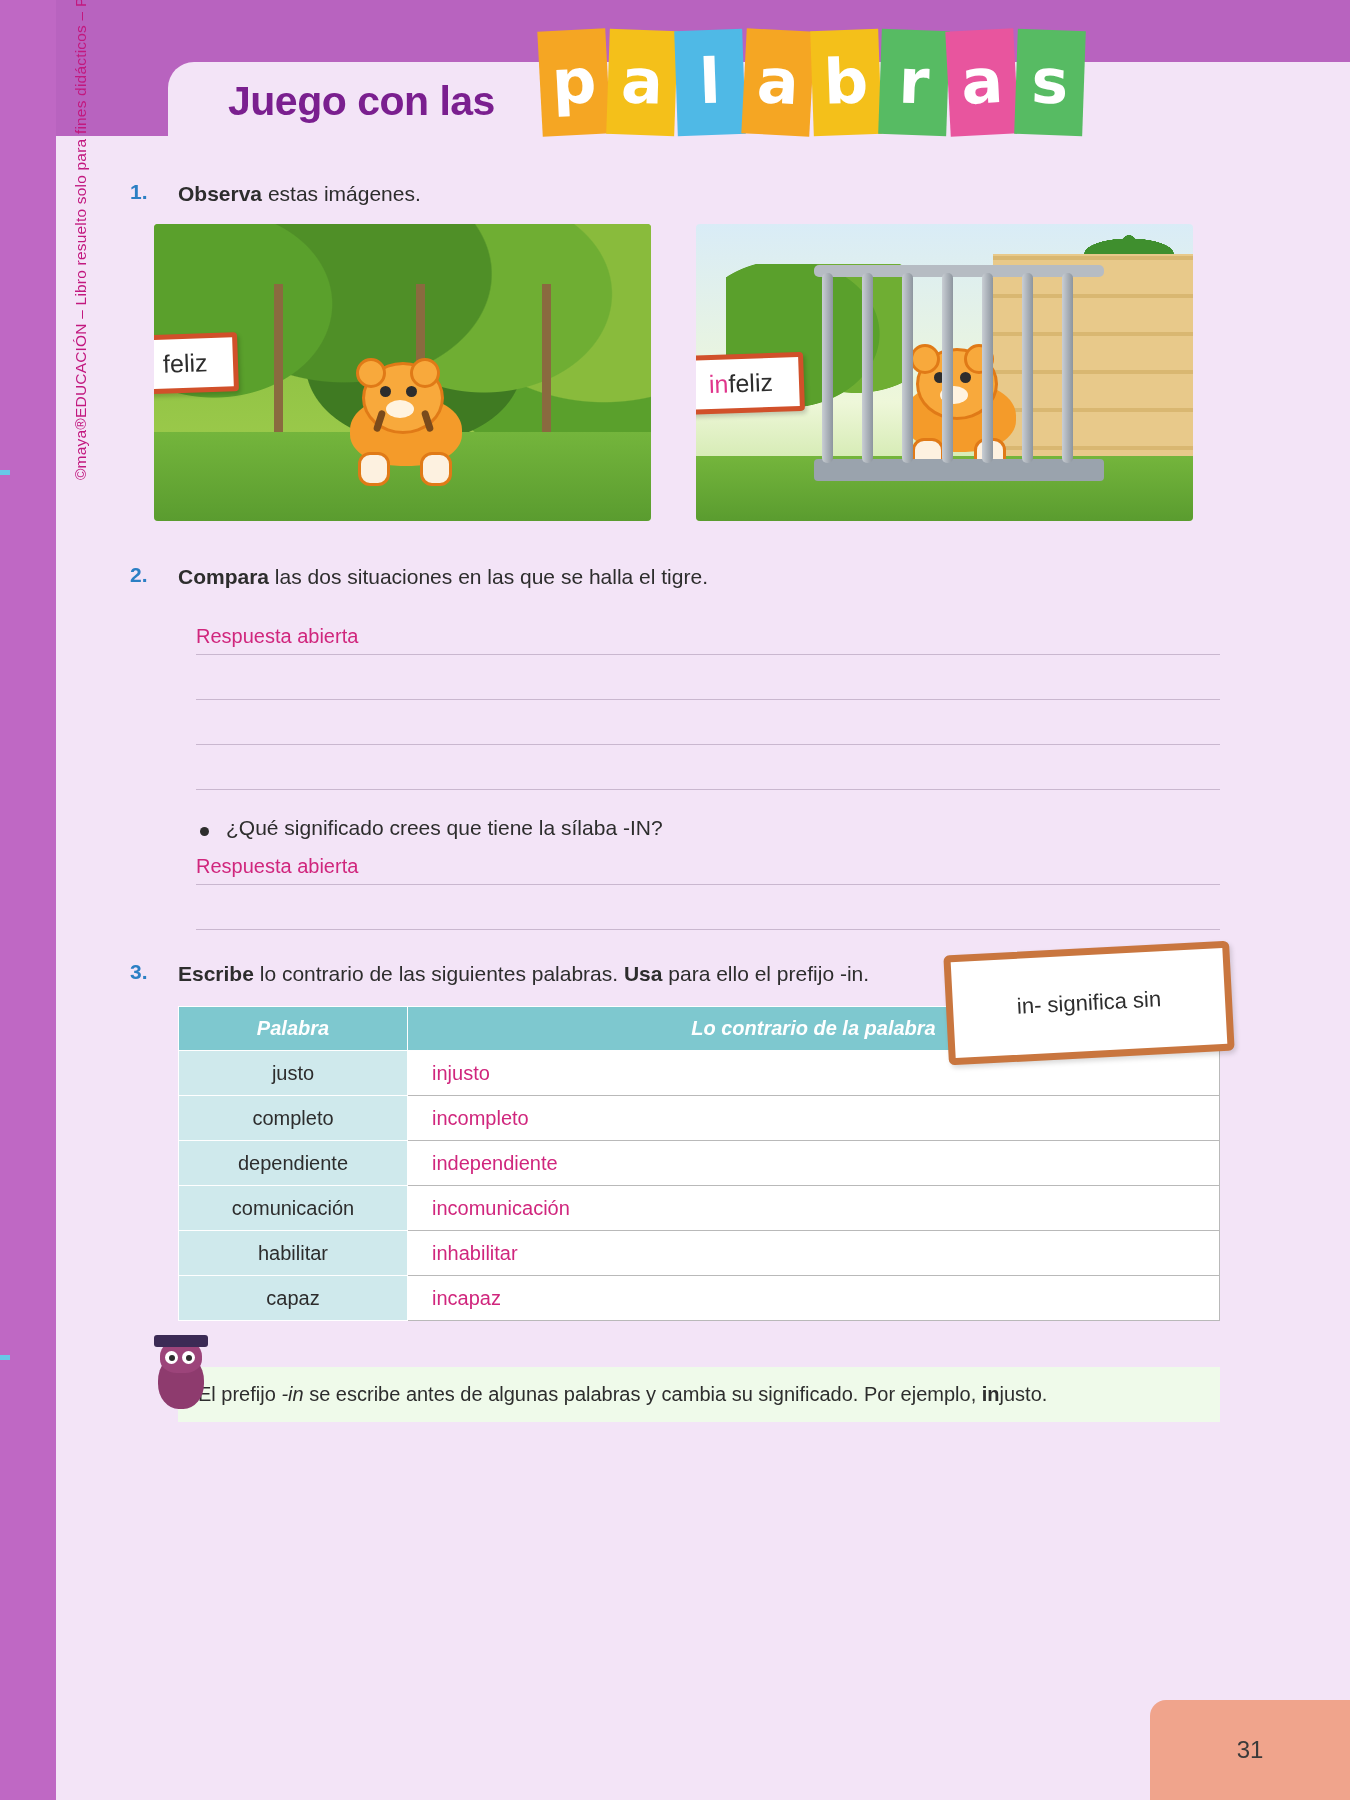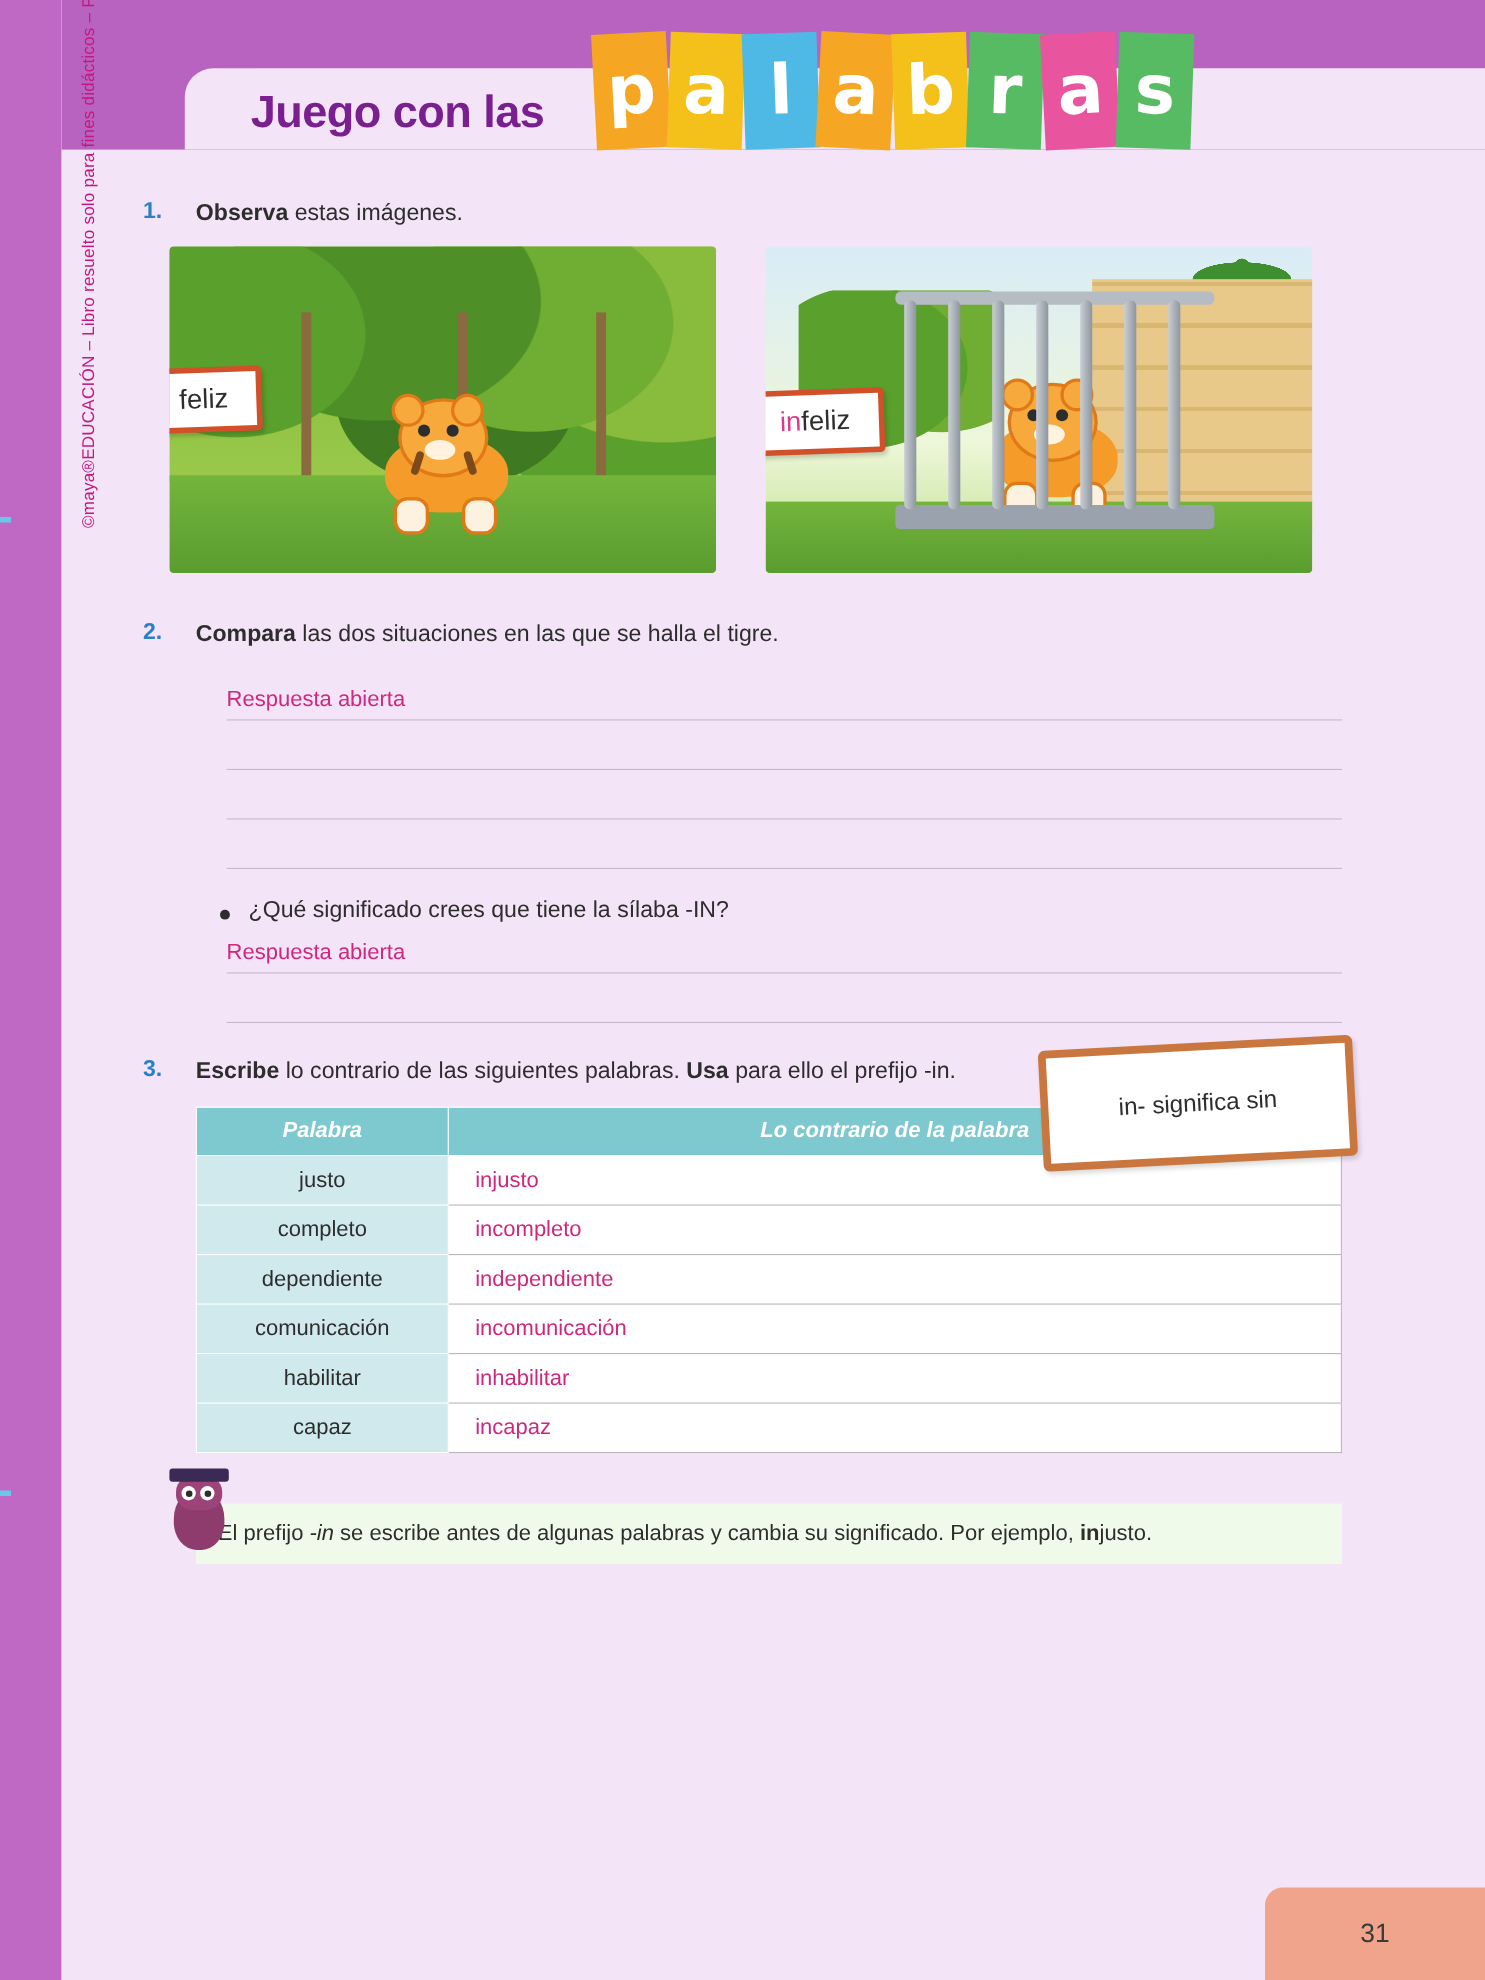--- a/index.html
+++ b/index.html
@@ -271,21 +271,21 @@
     color: #2d2d2d;
   }
   .bullet::before {
     content: "";
     position: absolute;
     left: 22px; top: 11px;
     width: 9px; height: 9px; border-radius: 50%;
     background: #2d2d2d;
   }
   .ans-line {
-    margin-left: 28px;
+    margin-left: 18px;
     border-bottom: 1.5px solid #c9b7cf;
     height: 44px;
     position: relative;
   }
   .ans-line .answer {
     position: absolute;
     left: 0; bottom: 6px;
     font-size: 20px;
     color: #d0267d;
   }
@@ -394,21 +394,21 @@
     color: #2d2d2d;
   }
   .aprendo-body i { font-style: italic; }
 
   
   .page-num {
     position: absolute;
     right: 0;
     bottom: 0;
     width: 200px;
-    height: 84px;
+    height: 100px;
     background: #f0a48c;
     border-top-left-radius: 16px;
     color: #3a3a3a;
     font-size: 24px;
     display: flex;
     align-items: center;
     justify-content: center;
   }
 </style>
 </head>

